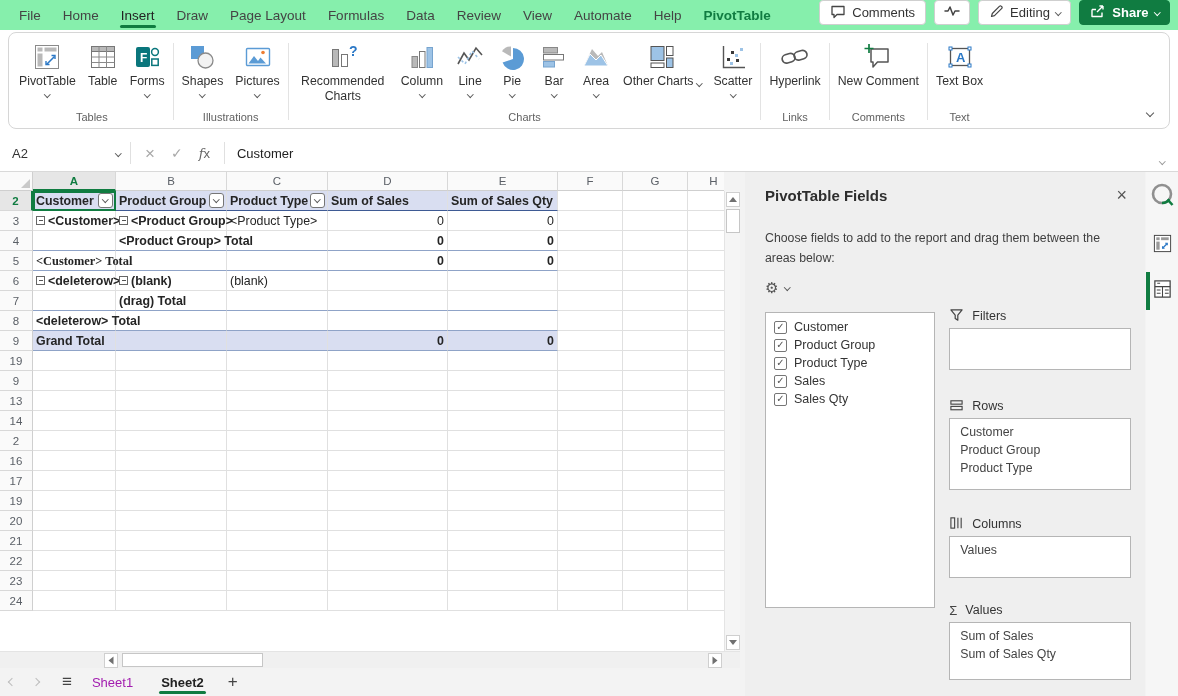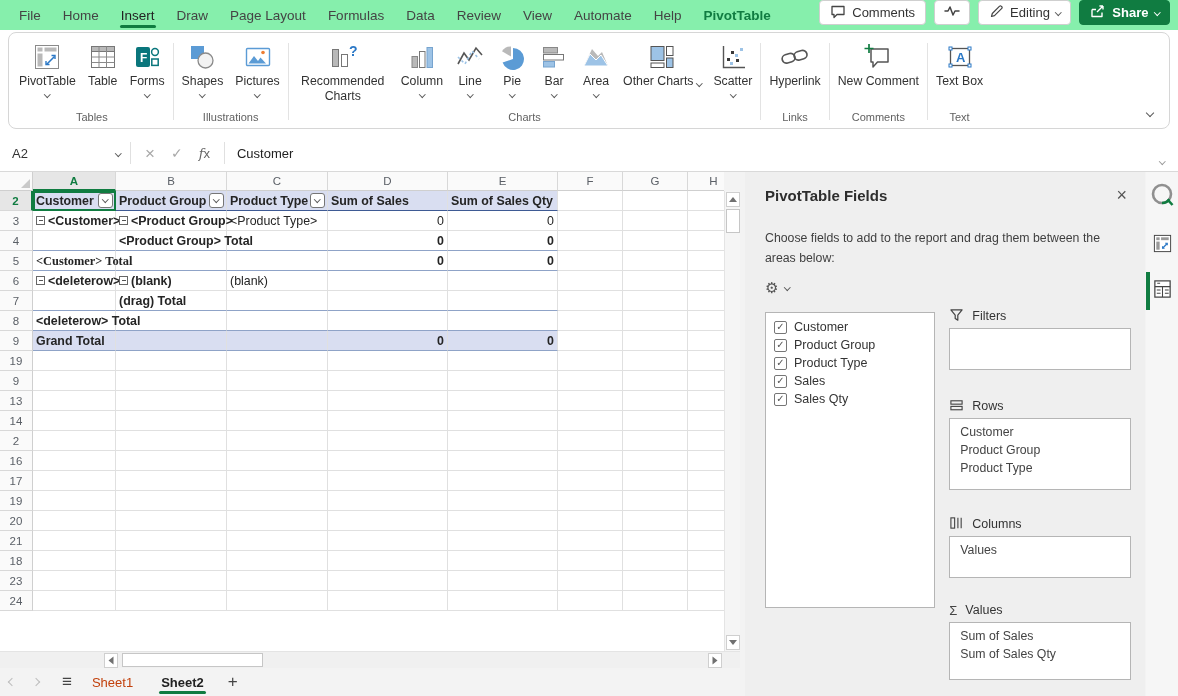--- a/index.html
+++ b/index.html
@@ -77,21 +77,21 @@
 .tri.right{transform:rotate(90deg)}
 .vthumb{position:absolute;left:1px;top:18px;width:14px;height:24px;background:#fff;border:1px solid #c6c6c6;cursor:grab}
 .hscroll{position:absolute;left:0;top:479px;width:740px;height:17px;background:#f0f0f0;border-top:1px solid #e4e4e4}
 .hthumb{position:absolute;left:122px;top:1px;width:141px;height:14px;background:#fff;border:1px solid #c6c6c6;cursor:grab}
 .hbtn-l{left:104px;top:1px}
 .hbtn-r{left:708px;top:1px}
 
 .sheetbar{position:absolute;left:0;top:496px;width:740px;height:28px;background:#f3f3f3;display:flex;align-items:center;font-size:13px}
 .navchev{width:24px;display:flex;justify-content:center;cursor:pointer}
 .allsheets{margin:0 6px 0 14px;font-size:17px;color:#444;cursor:pointer}
-.stab{padding:0 14px;height:100%;display:flex;align-items:center;color:#c2410c;position:relative;cursor:pointer}
+.stab{padding:0 14px;height:100%;display:flex;align-items:center;color:#a21caf;position:relative;cursor:pointer}
 .stab.active{font-weight:700;color:#222}
 .stab.active::after{content:"";position:absolute;left:12px;right:12px;bottom:2px;height:3px;background:#107C41;border-radius:2px}
 .addsheet{font-size:17px;color:#444;padding:0 10px;cursor:pointer}
 
 .pane{position:absolute;left:745px;top:0;width:400px;height:524px;background:#efefef;padding:14px 14px 0 20px;font-size:12.5px;color:#333}
 .pane-head{display:flex;align-items:center;justify-content:space-between}
 .pane-title{font-size:15px;font-weight:600;color:#2e2e2e}
 .pane-close{font-size:18px;color:#555;cursor:pointer;line-height:1;padding:0 4px}
 .pane-desc{margin-top:24px;font-size:12.3px;color:#3f3f3f;line-height:20px;width:356px}
 .gearrow{margin-top:12px;display:flex;align-items:center;gap:7px;color:#555;cursor:pointer}
@@ -700,21 +700,21 @@
         <div class="cell" style="width: 83px; min-width: 83px;"></div>
         <div class="cell" style="width: 111px; min-width: 111px;"></div>
         <div class="cell" style="width: 101px; min-width: 101px;"></div>
         <div class="cell" style="width: 120px; min-width: 120px;"></div>
         <div class="cell" style="width: 110px; min-width: 110px;"></div>
         <div class="cell" style="width: 65px; min-width: 65px;"></div>
         <div class="cell" style="width: 65px; min-width: 65px;"></div>
         <div class="cell" style="width: 52px; min-width: 52px;"></div>
       </div>
       <div class="gridrow">
-        <div class="rowh">18</div>
+        <div class="rowh">22</div>
         <div class="cell" style="width: 83px; min-width: 83px;"></div>
         <div class="cell" style="width: 111px; min-width: 111px;"></div>
         <div class="cell" style="width: 101px; min-width: 101px;"></div>
         <div class="cell" style="width: 120px; min-width: 120px;"></div>
         <div class="cell" style="width: 110px; min-width: 110px;"></div>
         <div class="cell" style="width: 65px; min-width: 65px;"></div>
         <div class="cell" style="width: 65px; min-width: 65px;"></div>
         <div class="cell" style="width: 52px; min-width: 52px;"></div>
       </div>
       <div class="gridrow">

